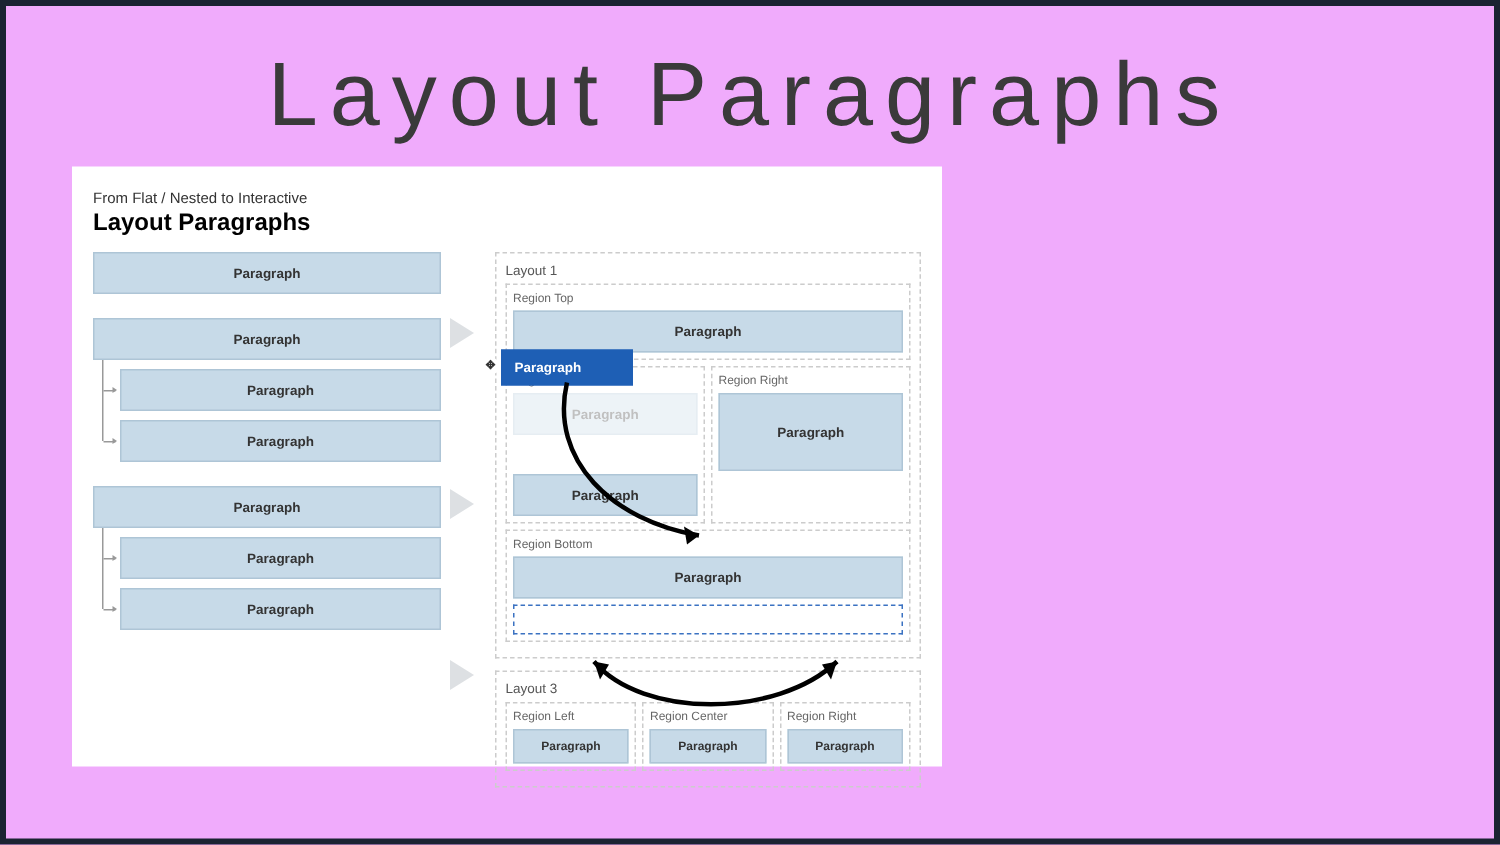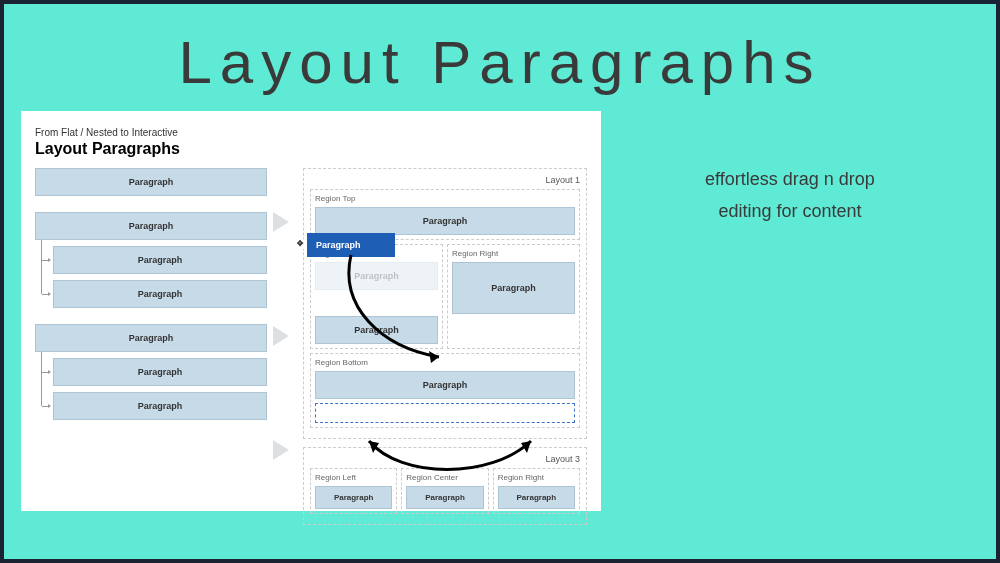--- a/index.html
+++ b/index.html
@@ -1,37 +1,37 @@
 <!DOCTYPE html>
 <html><head>
 <meta charset="utf-8">
 <style>
 *{box-sizing:border-box;margin:0;padding:0}
 body{width:1000px;height:563px;background:#1a2332;font-family:Arial,Helvetica,sans-serif;position:relative;overflow:hidden}
-.slide{position:absolute;top:4px;left:4px;right:4px;bottom:4px;background:#5eead4}
+.slide{position:absolute;top:4px;left:4px;right:4px;bottom:4px;background:#f0abfc}
 .title{font-size:60px;font-weight:300;letter-spacing:8px;text-align:center;color:#3a3a3a;padding:24px 0 14px}
-.content{display:flex;padding:0 17px}
+.content{display:flex;padding:0 44px}
 .diagram{background:#fff;width:580px;height:400px;padding:16px 14px;position:relative;font-size:0}
 .sidetext{flex:1;text-align:center;color:#3a3a3a;font-size:18px;padding-top:52px;line-height:1.8}
 .sub{font-size:10px;color:#333;margin-bottom:2px}
 .h2{font-size:16px;font-weight:700;color:#000;margin-bottom:10px}
 .cols{display:flex;gap:6px}
 .left{width:232px}
 .right{flex:1;position:relative}
 .pbox{background:#c7dae8;border:1px solid #aec5d6;font-size:9px;font-weight:700;color:#333;text-align:center;padding:8px 0;margin-bottom:6px}
 .tree{margin-left:18px;position:relative}
 .tree::before{content:"";position:absolute;left:-12px;top:-6px;bottom:14px;width:1px;background:#999}
 .tree .pbox{position:relative}
 .tree .pbox::before{content:"";position:absolute;left:-12px;top:50%;width:8px;height:1px;background:#999}
 .tree .pbox::after{content:"";position:absolute;left:-6px;top:50%;width:0;height:0;border-left:3px solid #999;border-top:2px solid transparent;border-bottom:2px solid transparent;transform:translateY(-50%)}
 .gap{height:10px}
 .arrows{width:24px;position:relative}
 .arr{position:absolute;left:0;width:0;height:0;border-top:10px solid transparent;border-bottom:10px solid transparent;border-left:16px solid #dde0e3}
 .layout{border:1px dashed #ccc;padding:6px;margin-bottom:8px}
-.ltitle{font-size:9px;text-align:right;color:#555;margin-bottom:4px}
+.ltitle{font-size:9px;text-align:left;color:#555;margin-bottom:4px}
 .region{border:1px dashed #ccc;padding:4px;margin-bottom:4px}
 .rtitle{font-size:8px;text-align:left;color:#666;margin-bottom:4px}
 .row2{display:flex;gap:4px}
 .row2>.region{flex:1}
 .row3{display:flex;gap:4px}
 .row3>.region{flex:1}
 .row3 .pbox{padding:6px 0;font-size:8px}
 .dropzone{border:1px dashed #3b72c2;height:20px;margin-top:4px}
 .dragging{background:#1e5fb5;border:1px solid #1e5fb5;color:#fff;font-size:9px;font-weight:700;padding:6px 8px;position:absolute;left:286px;top:122px;width:88px;text-align:left;z-index:5}
 .grip{display:inline-block;width:12px;height:12px;background:#fff;border-radius:50%;position:absolute;left:-14px;top:4px;font-size:8px;text-align:center;line-height:12px;color:#333}
@@ -127,18 +127,14 @@
       <svg class="curve1" width="140" height="130">
         <path d="M20 8 C 8 60, 50 100, 108 110" stroke="#000" stroke-width="3" fill="none"></path>
         <polygon points="108,110 98,104 100,116" fill="#000"></polygon>
       </svg>
       <svg class="curve2" width="200" height="50">
         <path d="M18 12 C 50 50, 140 50, 180 12" stroke="#000" stroke-width="3" fill="none"></path>
         <polygon points="18,12 28,14 22,24" fill="#000"></polygon>
         <polygon points="180,12 170,14 176,24" fill="#000"></polygon>
       </svg>
     </div>
-    <div class="sidetext">
-      <div>effortless drag n drop</div>
-      <div>editing for content</div>
-    </div>
   </div>
 </div>
 
 </body></html>

